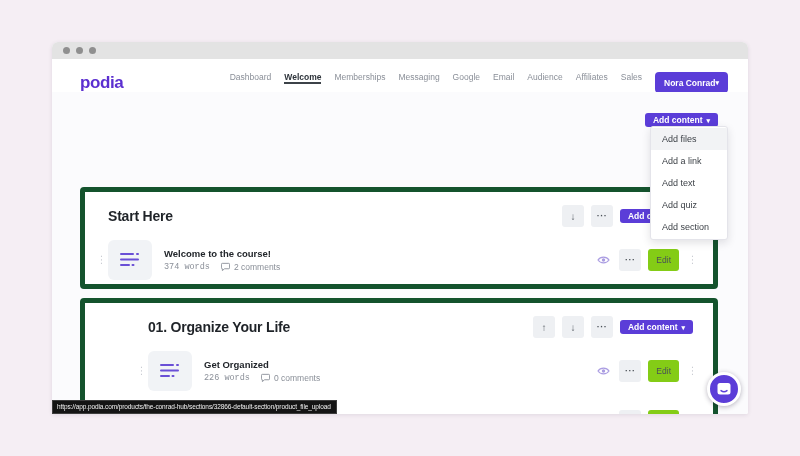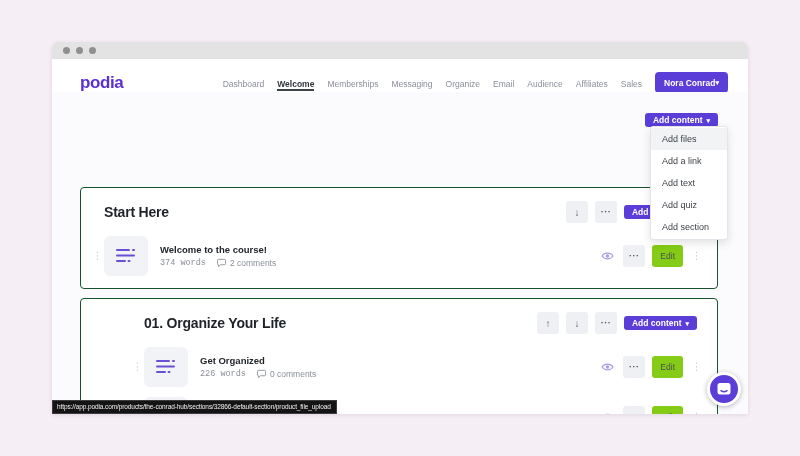--- a/index.html
+++ b/index.html
@@ -19,31 +19,31 @@
   }
   .titlebar {
     height:17px; background:#e3e3e3; border-radius:6px 6px 0 0;
     display:flex; align-items:center; padding-left:11px; gap:6px;
   }
   .dot { width:7px; height:7px; border-radius:50%; background:#8f8f8f; }
 
   
   .header {
     height:48px; background:#fff; border-bottom:1px solid #ececf0;
-    display:flex; align-items:center; padding:0 20px 0 28px;
+    display:flex; align-items:flex-start; padding:0 20px 0 28px;
   }
   .logo {
     align-self:center; font-size:17px; font-weight:800; color:#5b2fd0;
     letter-spacing:-.4px; cursor:pointer;
   }
   .spacer { flex:1; }
   .nav { display:flex; align-items:stretch; gap:13px; }
   .nav-item {
     font-size:8.5px; color:#8a8f98; display:flex; align-items:center;
-    border-bottom:2px solid transparent; padding-top:4px; cursor:pointer;
+    border-bottom:2px solid transparent; padding-top:13px; cursor:pointer;
     white-space:nowrap;
   }
   .nav-item.active { color:#2e343b; font-weight:bold; border-bottom-color:#3c4248; }
   .account-btn {
     align-self:center; margin-left:13px; background:#5b3dd8; color:#fff;
     font-size:8.5px; font-weight:bold; border:none; border-radius:4px;
     height:21px; padding:0 9px; cursor:pointer; display:flex; align-items:center; gap:0;
     font-family:"Liberation Sans", sans-serif;
   }
   .caret { font-size:7px; line-height:1; }
@@ -67,21 +67,21 @@
     box-shadow:0 3px 8px rgba(30,30,50,.13); padding:1px 0;
   }
   .dropdown-item {
     height:22px; line-height:22px; padding-left:11px; font-size:9px;
     color:#3a3f45; cursor:pointer; white-space:nowrap;
   }
   .dropdown-item.hover { background:#f2f3f5; }
 
   
   .card {
-    background:#fff; border:1px solid #14532d; border-radius:4px;
+    background:#fff; border:5px solid #14532d; border-radius:4px;
     margin:16px 30px 0 28px; position:relative; z-index:1;
   }
   .card1 { margin-top:95px; height:102px; }
   .card2 { margin-top:9px; height:140px;padding-left:40px; }
   .card-head {
     display:flex; align-items:center; padding:13px 20px 6px 23px; gap:7px;
   }
   .card-title { flex:1; font-size:14px; font-weight:bold; color:#1f2328; letter-spacing:-.2px; }
   .sq-btn {
     width:22px; height:22px; background:#eef0f3; border:none; border-radius:3px;
@@ -138,21 +138,21 @@
   </div>
 
   <div class="header">
     <div class="logo">podia</div>
     <div class="spacer"></div>
     <nav class="nav">
       <span class="nav-item">Dashboard</span>
       <span class="nav-item active">Welcome</span>
       <span class="nav-item">Memberships</span>
       <span class="nav-item">Messaging</span>
-      <span class="nav-item">Organize</span>
+      <span class="nav-item">Google</span>
       <span class="nav-item">Email</span>
       <span class="nav-item">Audience</span>
       <span class="nav-item">Affiliates</span>
       <span class="nav-item">Sales</span>
     </nav>
     <button class="account-btn">
       <span>Nora Conrad</span>
       <span class="caret">▾</span>
     </button>
   </div>

